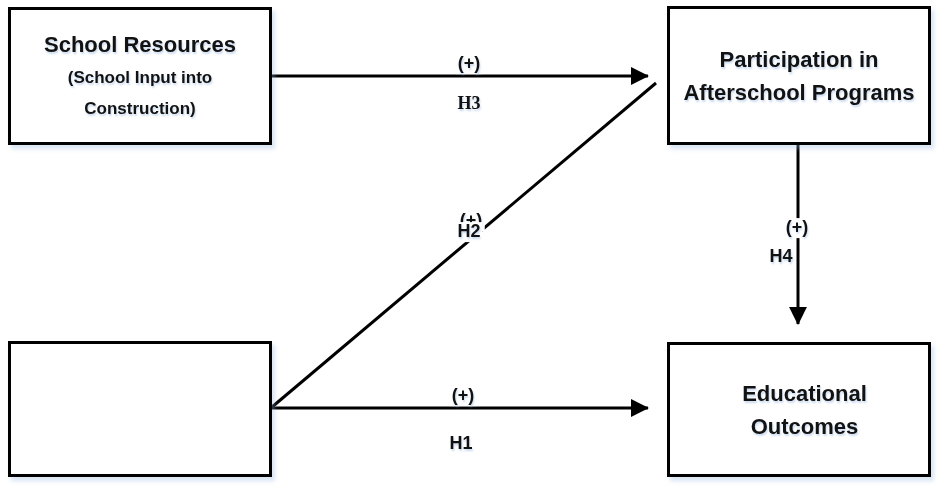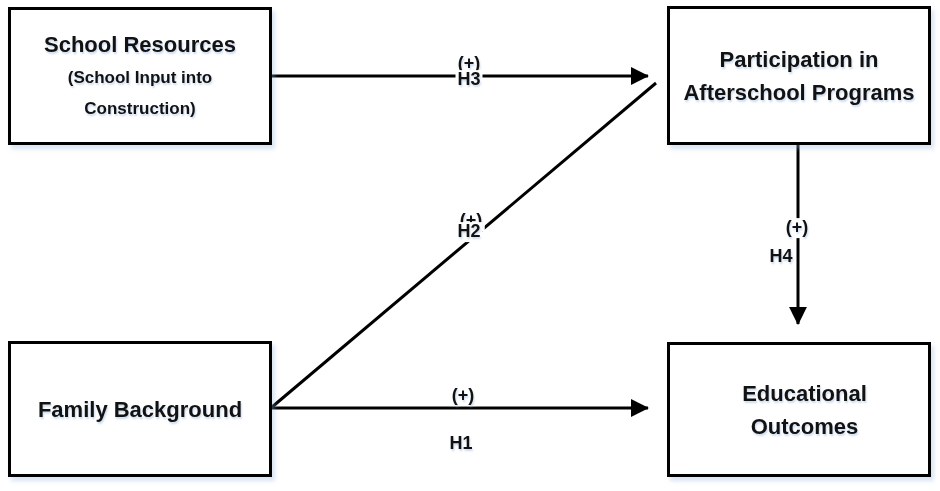--- a/index.html
+++ b/index.html
@@ -63,21 +63,21 @@
     padding: 0 2px;
     font-weight: bold;
     font-size: 18px;
     line-height: 1.1;
     color: #121212;
     white-space: nowrap;
     text-shadow: 1px 2px 2px rgba(160, 190, 230, 0.55);
   }
   
   .lbl-h3-sign  { left: 469px; top: 64px;  }
-  .lbl-h3-name  { left: 469px; top: 80px;  }
+  .lbl-h3-name  { left: 469px; top: 104px; font-family: Liberation Serif, serif;  }
   
   .lbl-h2-sign  { left: 471px; top: 221px; }
   .lbl-h2-name  { left: 469px; top: 232px; }
   
   .lbl-h1-sign  { left: 463px; top: 396px; }
   .lbl-h1-name  { left: 461px; top: 444px; }
   
   .lbl-h4-sign  { left: 797px; top: 228px; }
   .lbl-h4-name  { left: 781px; top: 257px; }
 </style>
@@ -107,21 +107,20 @@
 Afterschool Programs</div>
   </div>
 
   <div class="node node-school">
     <div class="node-title">School Resources</div>
     <div class="node-subtitle">(School Input into
 Construction)</div>
   </div>
 
   <div class="node node-family">
-    <div class="node-title">Family Background</div>
   </div>
 
   <div class="node node-outcomes">
     <div class="node-title">Educational
 Outcomes</div>
   </div>
 
   <div class="edge-label lbl-h3-sign">(+)</div>
   <div class="edge-label lbl-h3-name">H3</div>
 

